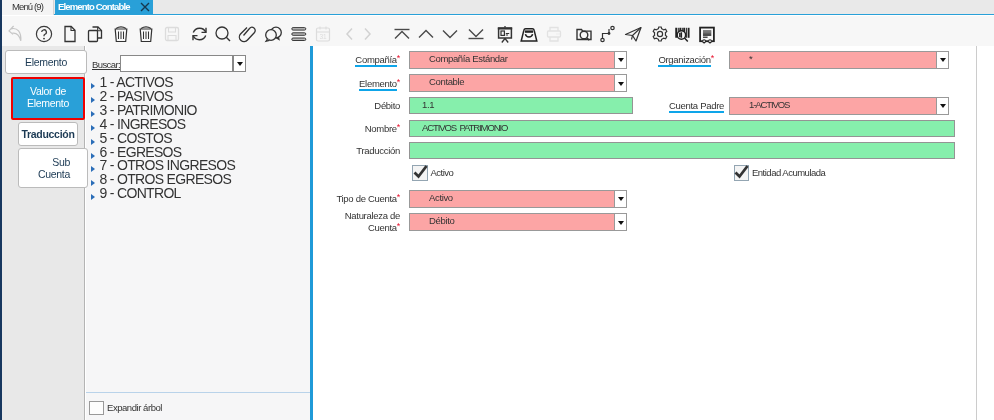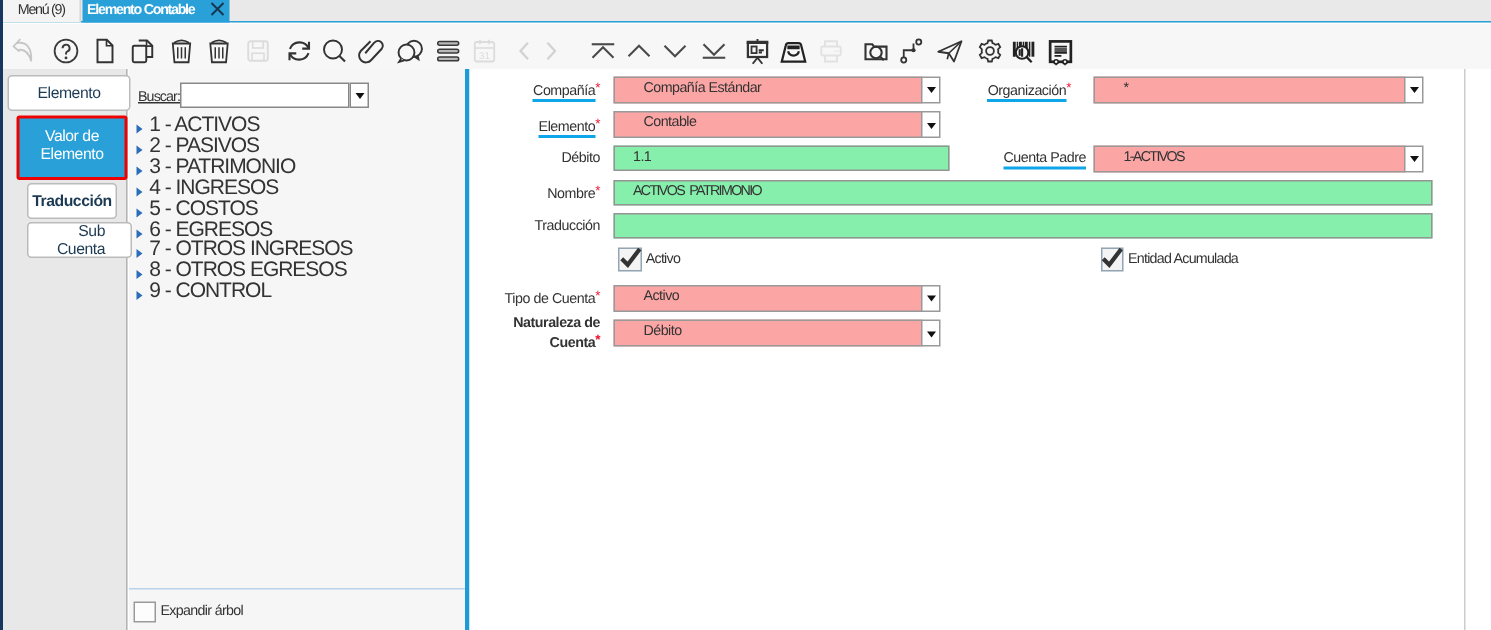--- a/index.html
+++ b/index.html
@@ -22,21 +22,21 @@
 
 #lefttabs { position:absolute; left:2px; top:46px; width:83px; height:374px;
   background:#e8e8e8; border-right:1px solid #b4b4b4; }
 .vtab { position:absolute; background:#fff; border:1px solid #bbb;
   border-radius:3px; font-size:10.5px; letter-spacing:-0.3px; line-height:12px; color:#1c3a54; text-align:center;
   display:flex; align-items:center; justify-content:center; z-index:5; }
 #vt1 { left:5px;  top:50px;  width:82px; height:24px; }
 #vt2 { left:11px; top:77px;  width:74px; height:43px; background:#29a0d8;
   border:2px solid #ee0000; color:#fff; border-radius:2px; padding-bottom:3px; }
 #vt3 { left:18px; top:122px; width:60px; height:24px;font-weight:bold; }
-#vt4 { left:18px; top:148px; width:70px; height:24px; justify-content:flex-end;
+#vt4 { left:18px; top:148px; width:70px; height:40px; justify-content:flex-end;
   text-align:right; padding-right:17px; }
 #treepanel { position:absolute; left:86px; top:46px; width:224px; height:374px;
   background:#f6f6f7; }
 #blueline { position:absolute; left:310px; top:46px; width:3px; height:374px;
   background:#1f9ad8; }
 #formarea { position:absolute; left:313px; top:46px; width:681px; height:374px;
   background:#fff; }
 #grayline { position:absolute; left:976px; top:46px; width:1px; height:374px;
   background:#ccc; }
 
@@ -255,21 +255,21 @@
 <div id="exp-label">Expandir árbol</div>
 
 <div class="flabel" style="right:594px; top:53px;"><u>Compañía</u><span class="req">*</span></div>
 <div class="flabel" style="right:280px; top:53px;margin-left:15px;"><u>Organización</u><span class="req">*</span></div>
 <div class="flabel" style="right:594px; top:76.5px;"><u>Elemento</u><span class="req">*</span></div>
 <div class="flabel" style="right:594px; top:99.5px;">Débito</div>
 <div class="flabel" style="right:270px; top:99.5px;"><u>Cuenta Padre</u></div>
 <div class="flabel" style="right:594px; top:122px;">Nombre<span class="req">*</span></div>
 <div class="flabel" style="right:594px; top:145px;">Traducción</div>
 <div class="flabel" style="right:594px; top:192px;">Tipo de Cuenta<span class="req">*</span></div>
-<div class="flabel" style="right:594px; top:209.5px;font-weight:bold;">Naturaleza de<br>Cuenta<span class="req">*</span></div>
+<div class="flabel" style="right:594px; top:209.5px;">Naturaleza de<br>Cuenta<span class="req">*</span></div>
 
 <div class="combo" style="left:409px; top:50.5px;">
   <div class="inp" style="width:206px;">Compañía Estándar</div>
   <div class="btn" style="left:206px;">
       <i></i>
     </div>
   </div>
 <div class="combo" style="left:729px; top:50.5px;">
   <div class="inp" style="width:208px;">*</div>
   <div class="btn" style="left:208px;">

